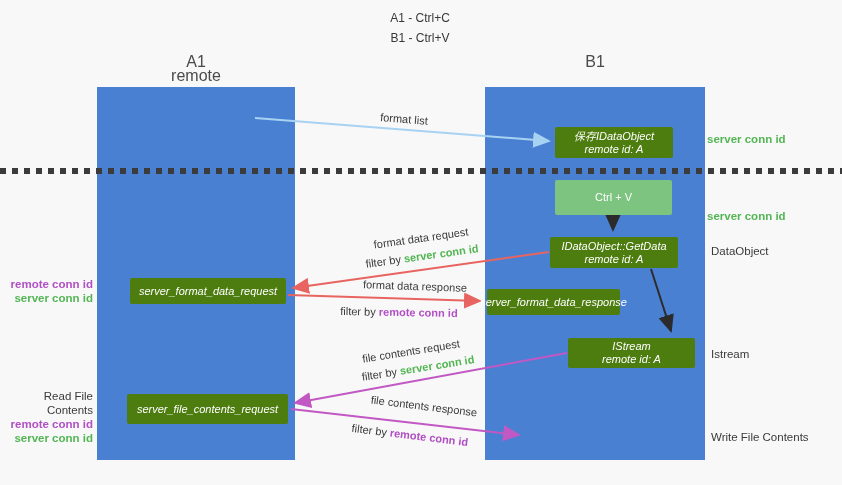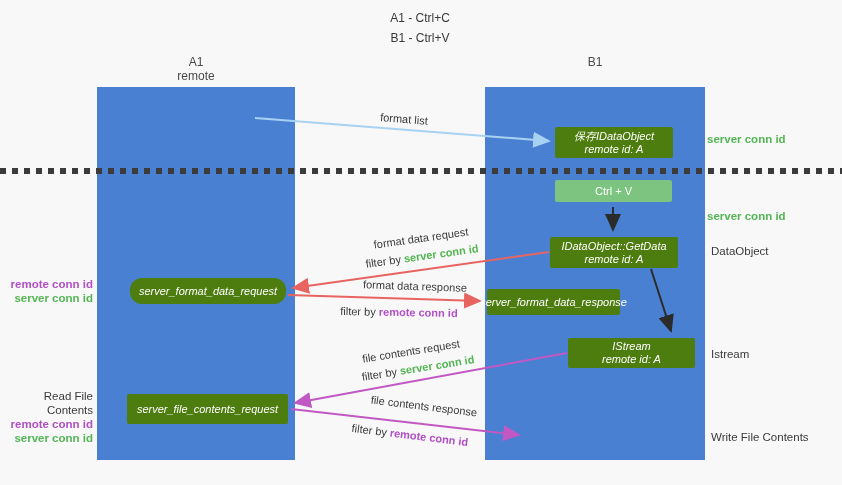--- a/index.html
+++ b/index.html
@@ -7,21 +7,21 @@
     position:relative;width:842px;height:485px;overflow:hidden;
     background:#f8f8f8;
     font-family:"Liberation Sans","DejaVu Sans",sans-serif;
     color:#3a3a3a;
   }
   .title{
     position:absolute;left:300px;top:8px;width:240px;text-align:center;
     font-size:12px;color:#383838;line-height:20px;
   }
   .col-header{
-    position:absolute;text-align:center;font-size:12px;color:#4a4a4a;line-height:14px;top:55px;
+    position:absolute;text-align:center;font-size:16px;color:#4a4a4a;line-height:14px;top:55px;
   }
   .lane{
     position:absolute;top:87px;height:373px;background:#4a80d2;
   }
   .lane-a1{left:97px;width:198px;}
   .lane-b1{left:485px;width:220px;}
   .dotted-line{
     position:absolute;left:0;top:168px;width:842px;height:6px;
     background:repeating-linear-gradient(to right,#3b3b3b 0px,#3b3b3b 6px,transparent 6px,transparent 12px);
   }
@@ -88,30 +88,30 @@
     <line x1="567" y1="353" x2="295" y2="403" stroke-width="2" marker-end="url(#m-magenta)" stroke="#c158c4"></line>
     <line x1="291" y1="409" x2="519" y2="435" stroke-width="2" marker-end="url(#m-magenta)" stroke="#c158c4"></line>
   </svg>
 
 
   <div class="node orange" style="left:555px;top:127px;width:118px;height:31px;">
     <span>保存IDataObject</span>
     <span>remote id: A</span>
   </div>
 
-  <div class="node green" style="left:555px;top:180px;width:117px;height:22px;">
+  <div class="node green" style="left:555px;top:180px;width:117px;height:35px;">
     <span>Ctrl + V</span>
   </div>
 
   <div class="node orange" style="left:550px;top:237px;width:128px;height:31px;">
     <span>IDataObject::GetData</span>
     <span>remote id: A</span>
   </div>
 
-  <div class="node orange" style="left:130px;top:278px;width:156px;height:26px;border-radius:12px;">
+  <div class="node orange" style="left:130px;top:278px;width:156px;height:26px;">
     <span>server_format_data_request</span>
   </div>
 
   <div class="node orange" style="left:487px;top:289px;width:133px;height:26px;">
     <span>server_format_data_response</span>
   </div>
 
   <div class="node orange" style="left:568px;top:338px;width:127px;height:30px;">
     <span>IStream</span>
     <span>remote id: A</span>

